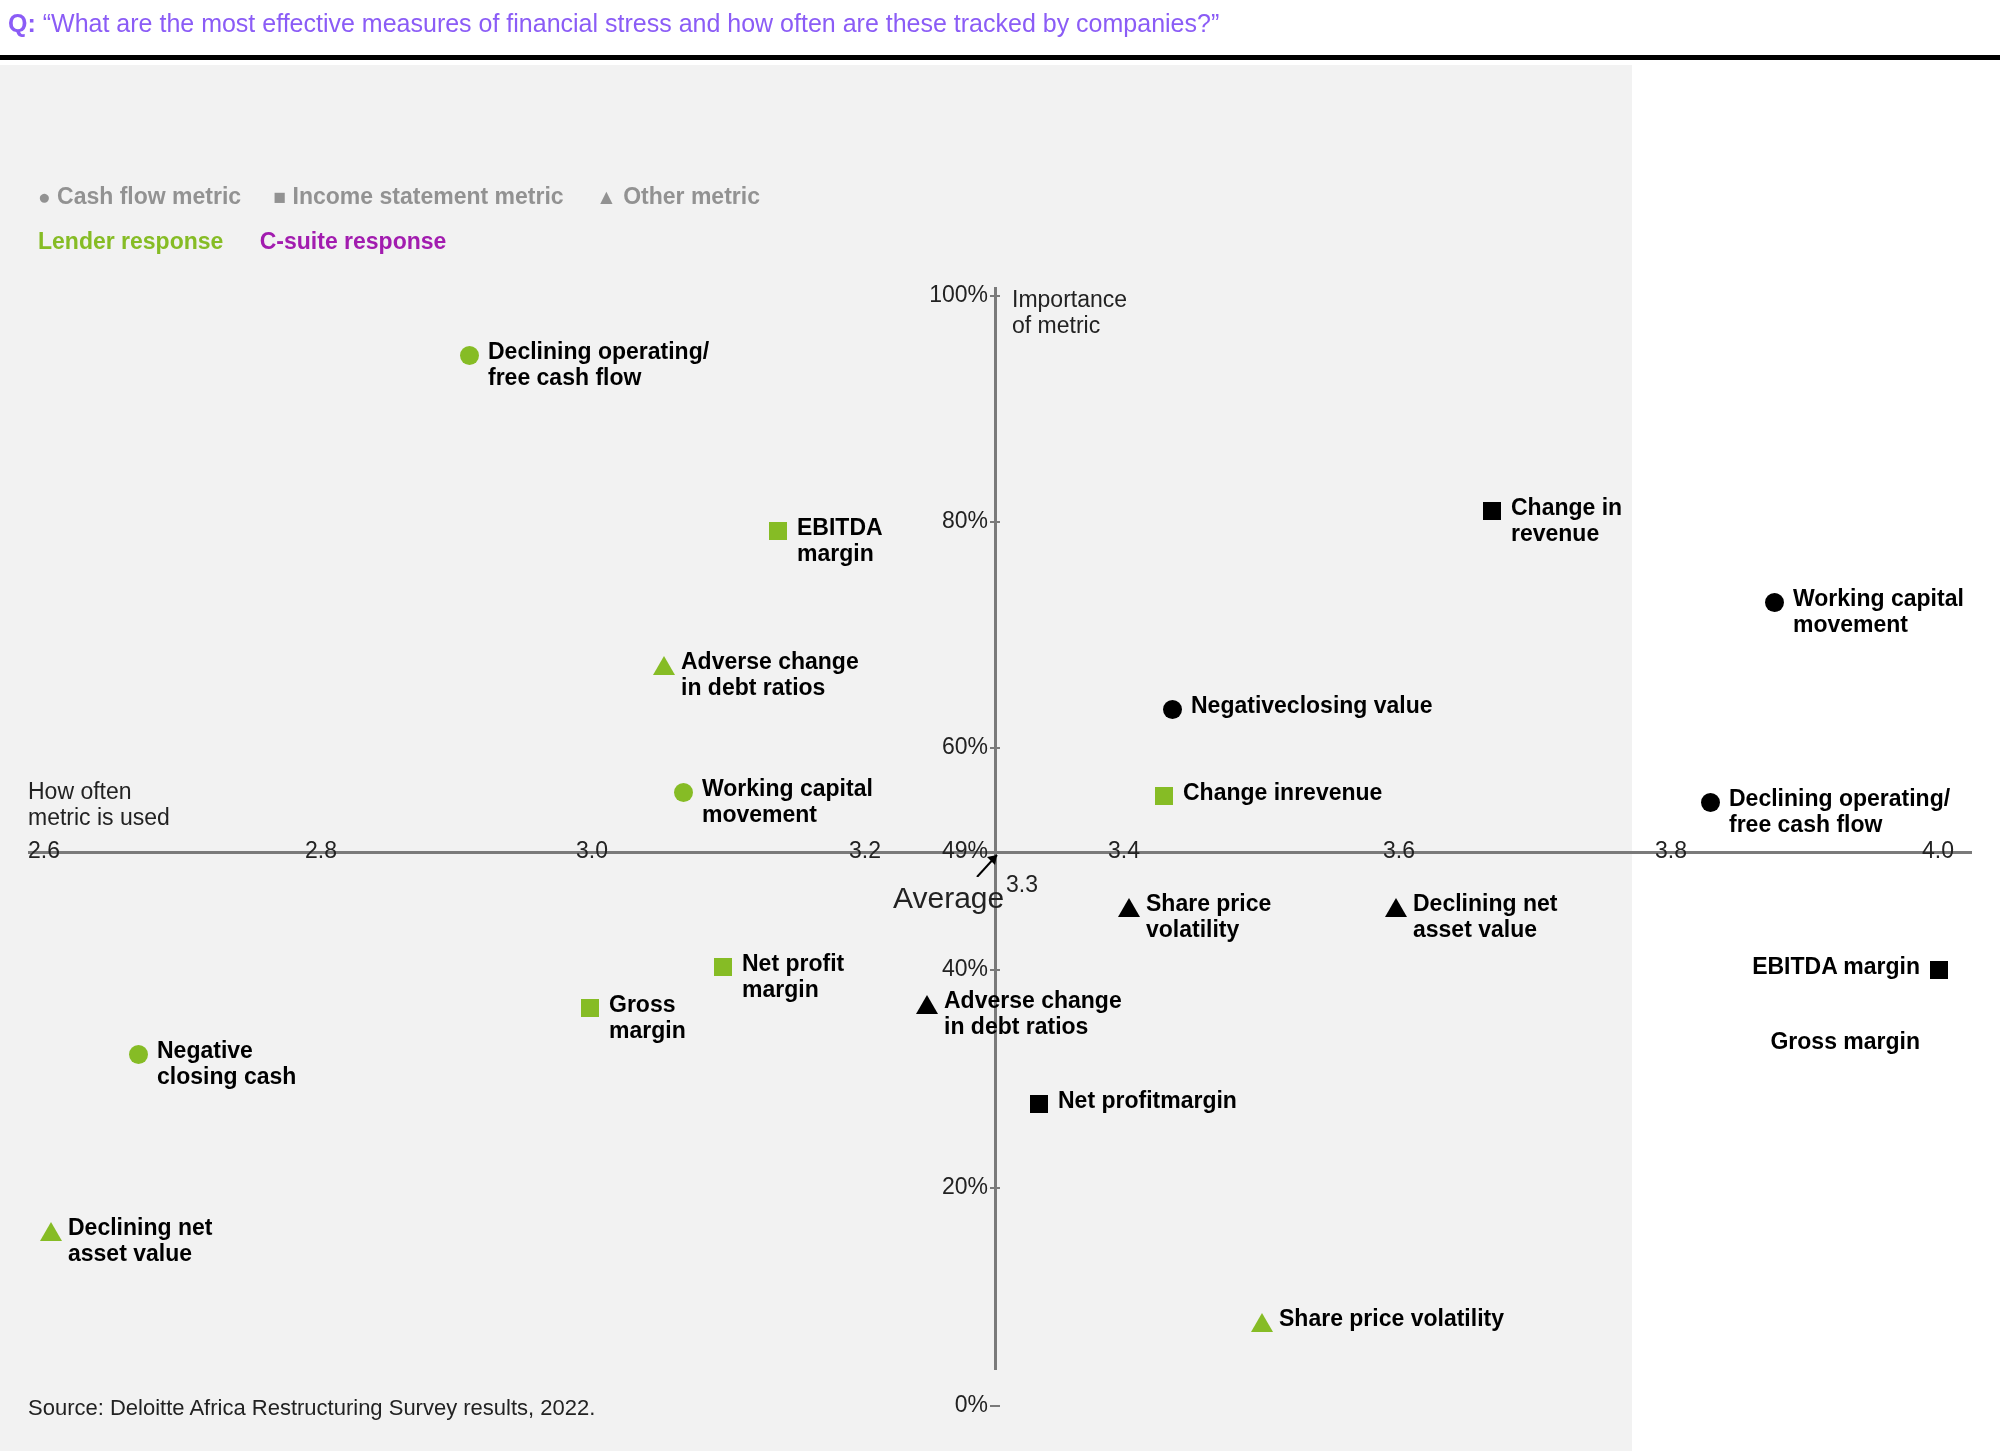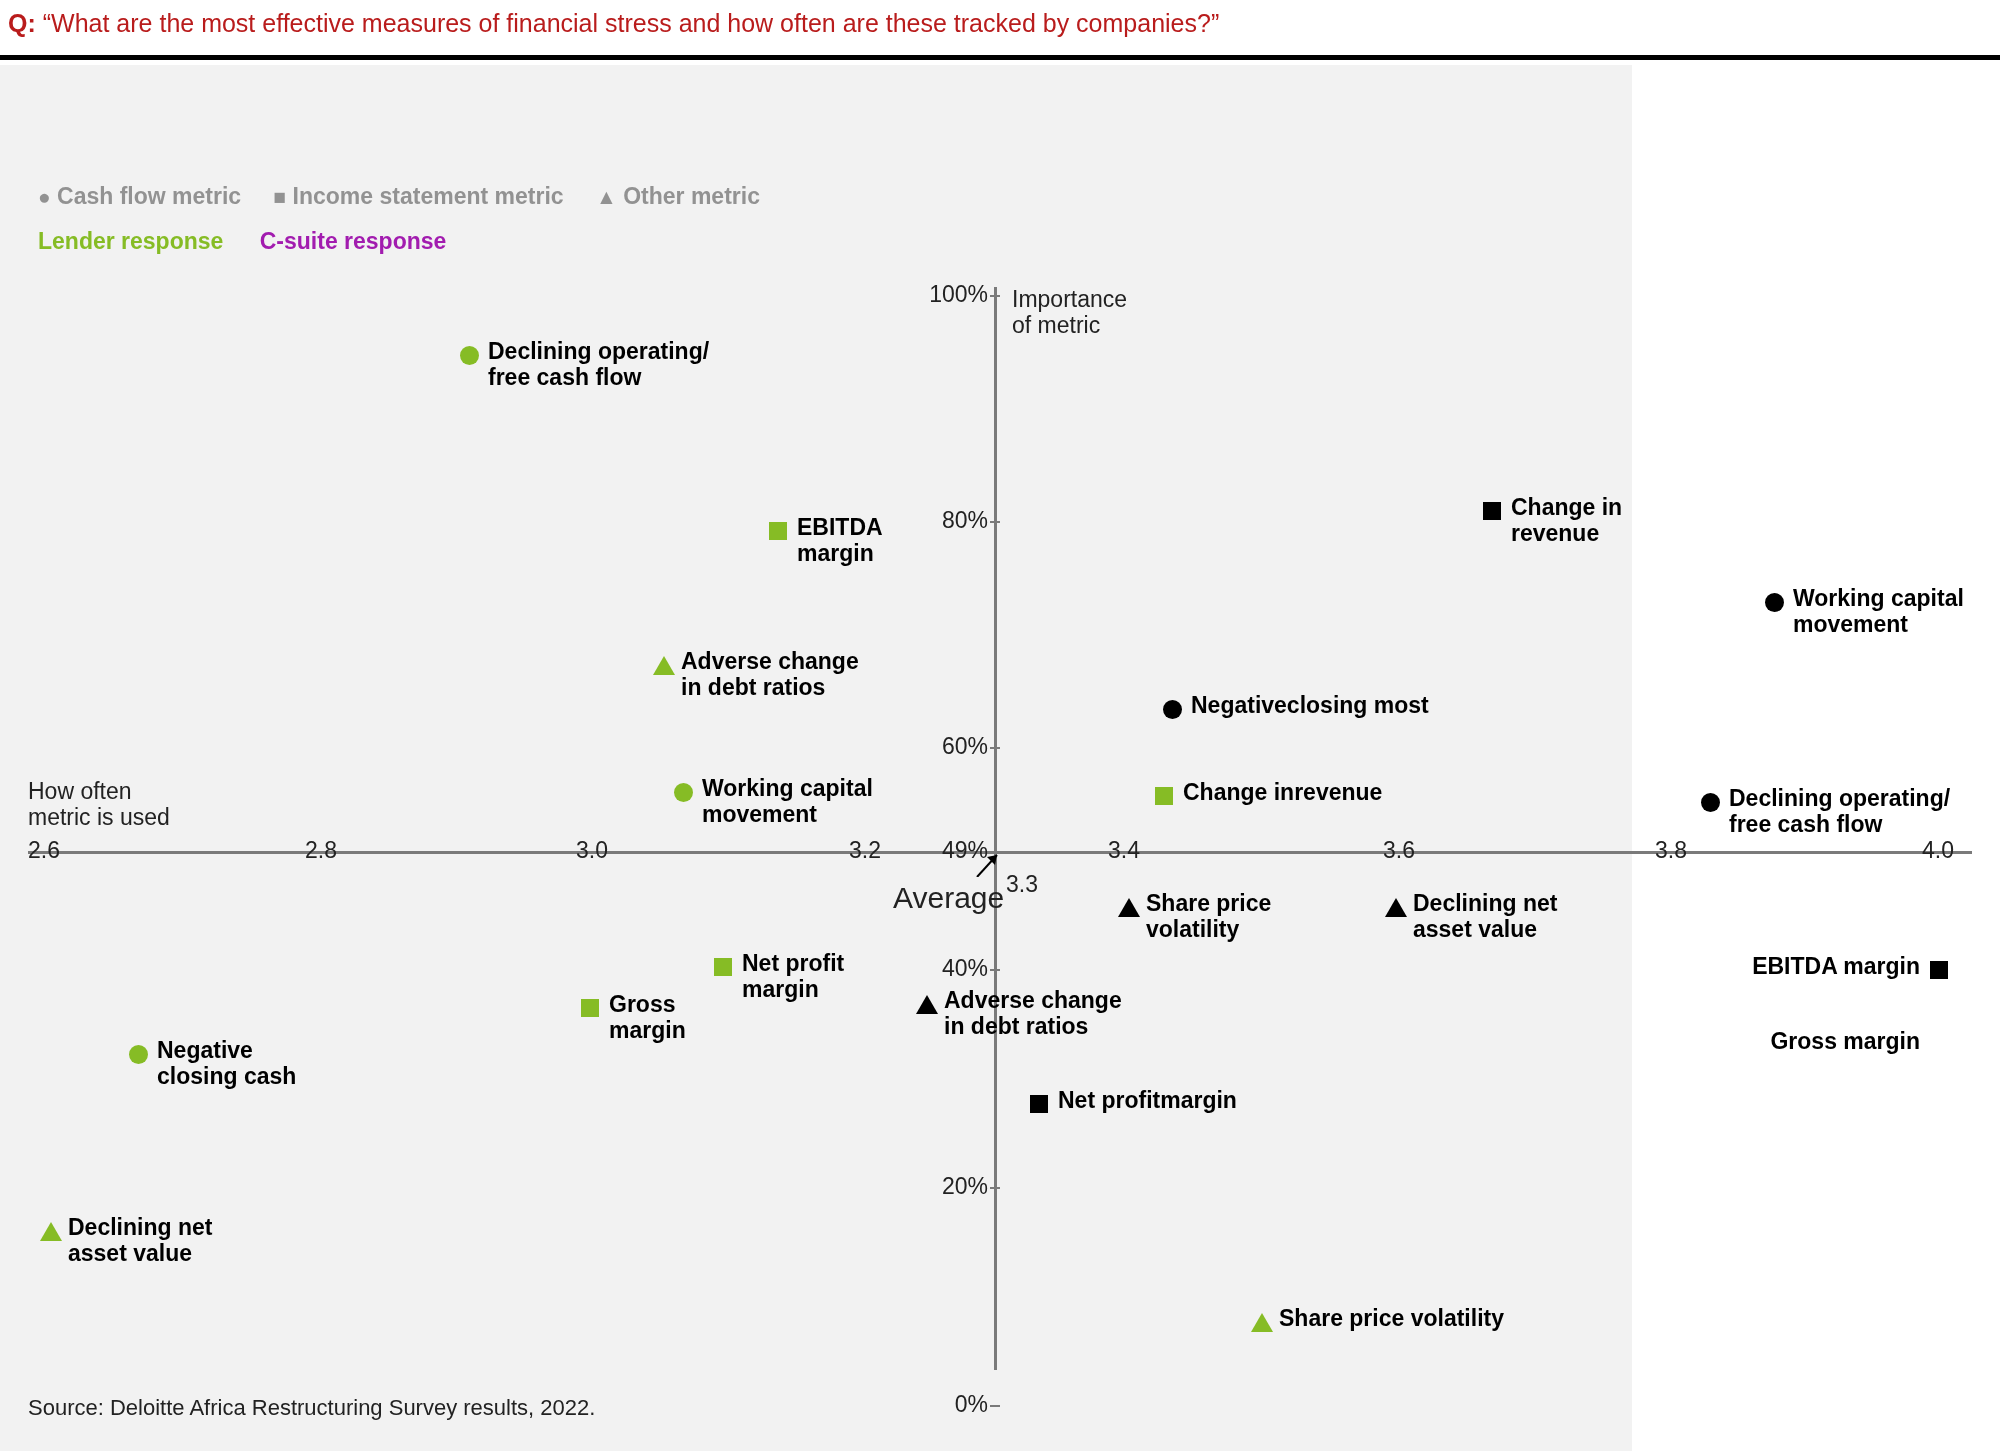--- a/index.html
+++ b/index.html
@@ -22,21 +22,21 @@
     height: 60px;
     background: #ffffff;
     border-bottom: 5px solid #000000;
     box-sizing: border-box;
   }
   #question-text {
     position: absolute;
     left: 8px;
     top: 9px;
     font-size: 25px;
-    color: #b91c1c;
+    color: #8b5cf6;
     white-space: nowrap;
   }
   #question-text .qlabel {
     font-weight: bold;
   }
 
   
   #chart-panel {
     position: absolute;
     left: 0;
@@ -344,21 +344,21 @@
   <div class="pt csuite right" style="left:1765px; top:523px;">
     <span class="marker m-circle"></span>
     <span class="lbl">
       <span>Working capital<br>movement</span>
     </span>
   </div>
 
   <div class="pt csuite right" style="left:1163px; top:630px;">
     <span class="marker m-circle"></span>
     <span class="lbl">
-      <span>Negativeclosing most</span>
+      <span>Negativeclosing value</span>
     </span>
   </div>
 
   <div class="pt csuite right" style="left:1701px; top:723px;">
     <span class="marker m-circle"></span>
     <span class="lbl">
       <span>Declining operating/<br>free cash flow</span>
     </span>
   </div>
 

